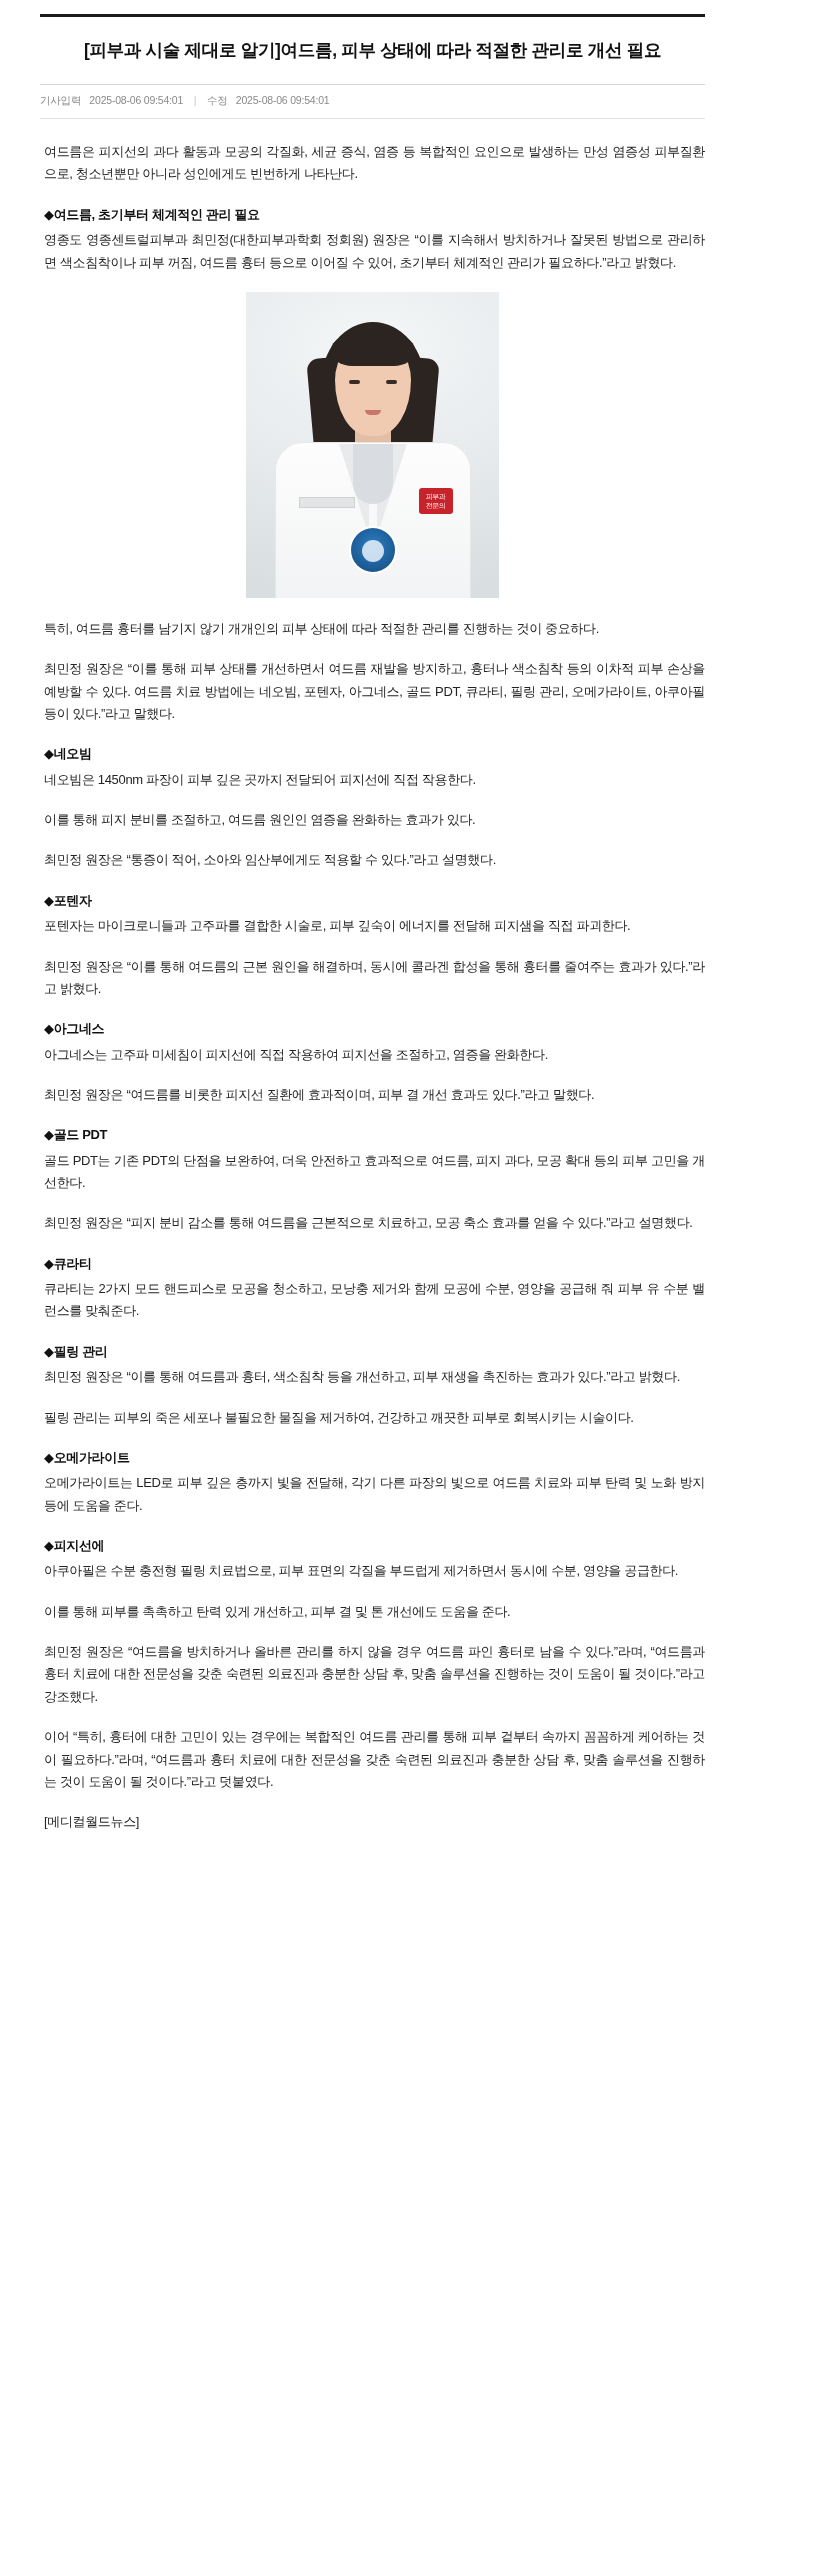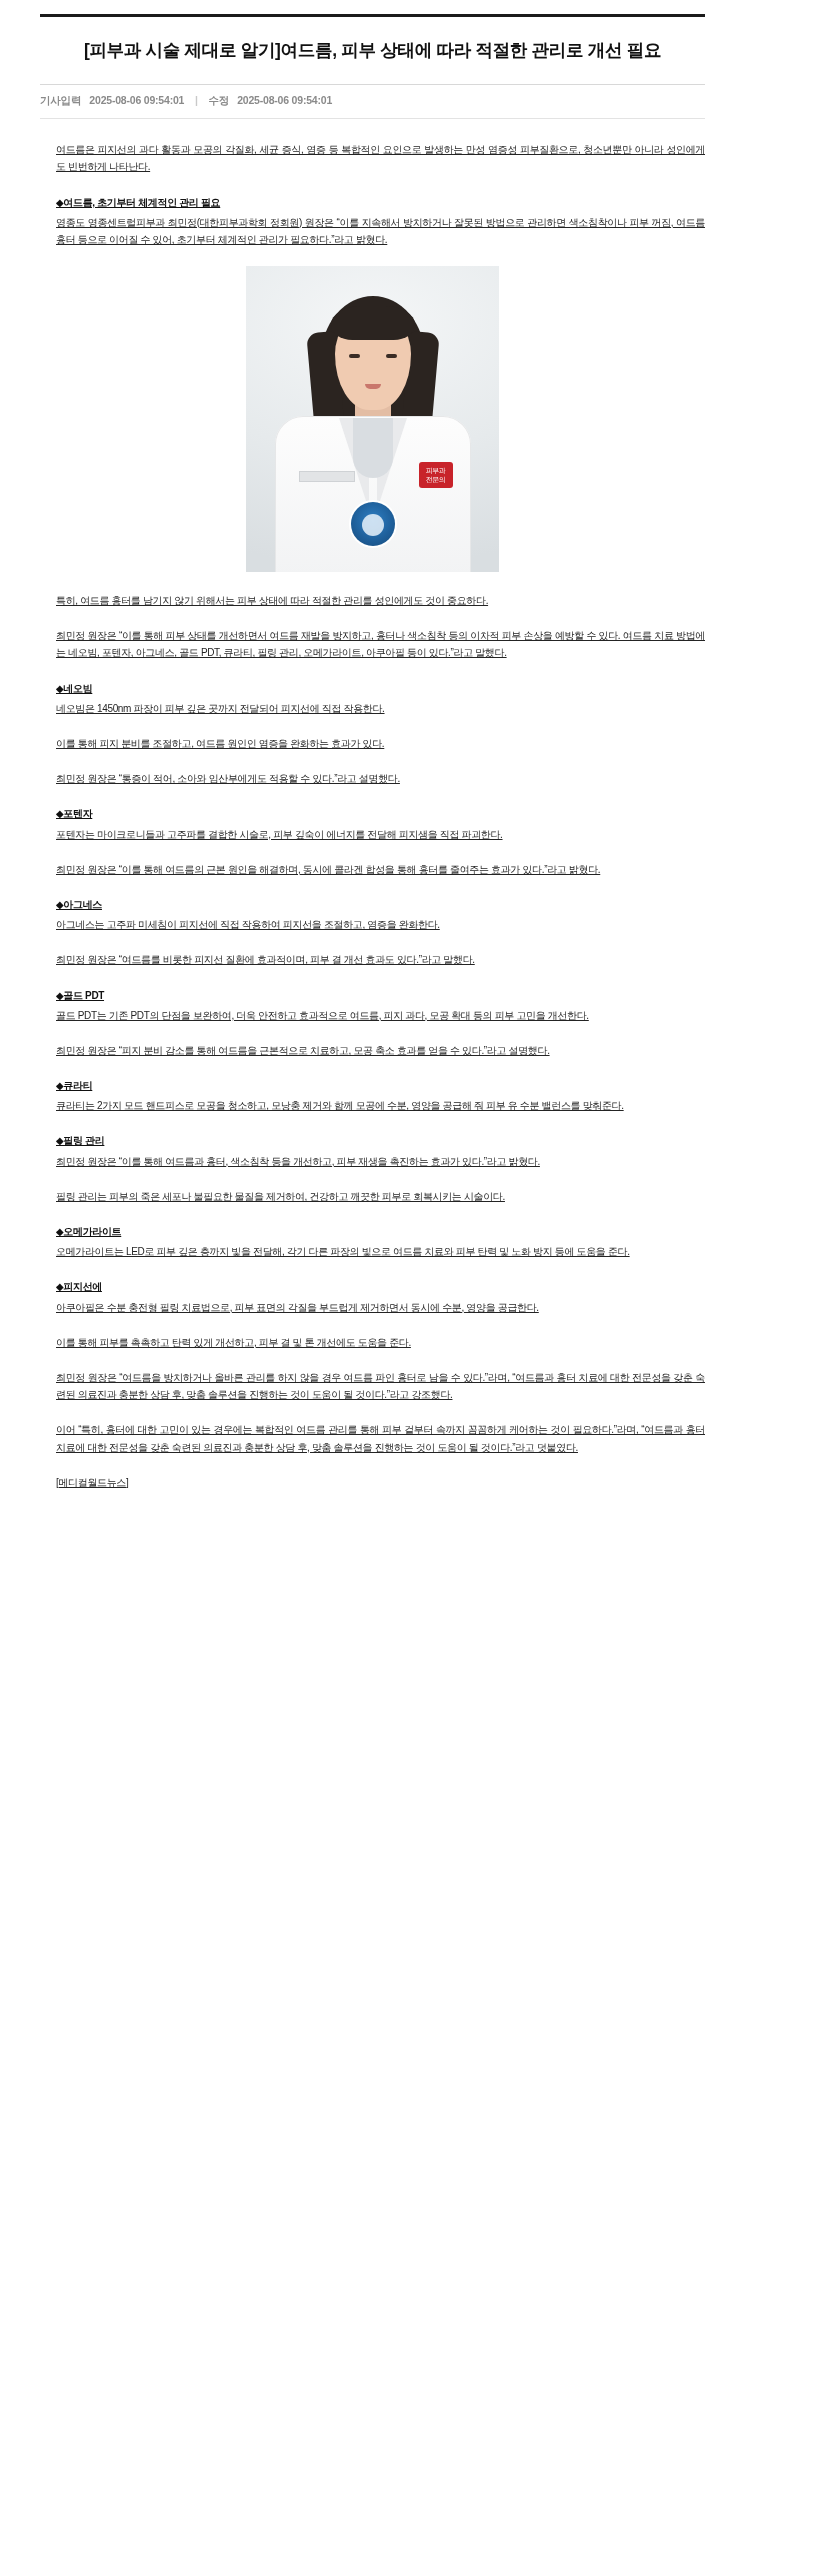--- a/index.html
+++ b/index.html
@@ -36,41 +36,39 @@
   }
   .byline-rule {
     border-top: 1px solid #d8d8d8;
     margin: 0 40px;
   }
   .byline {
     padding: 9px 40px 10px 40px;
     font-size: 10.5px;
     color: #8a8a8a;
     letter-spacing: -0.2px;
-    font-weight: bold;
   }
   .byline .sep {
     margin: 0 8px;
     color: #c9c9c9;
   }
   .byline-bottom-rule {
     border-top: 1px solid #e3e3e3;
     margin: 0 40px 22px 40px;
   }
   .article {
     padding: 0 40px 40px 40px;
   }
   .article p {
-    margin: 0 0 18px 16px;
-    font-size: 10px;
+    margin: 0 0 18px 4px;
+    font-size: 13px;
     line-height: 1.72;
     color: #242424;
     letter-spacing: -0.35px;
     text-align: justify;
-    text-decoration: underline;
   }
   .article p.sub {
     font-weight: bold;
     color: #111111;
     margin-bottom: 3px;
   }
   .figure {
     margin: 6px 0 20px 0;
     text-align: center;
   }
@@ -318,21 +316,21 @@
         <div class="nametag"></div>
         <div class="badge-red">
           <span>피부과</span><br>
           <span>전문의</span>
         </div>
         <div class="emblem"></div>
         <div class="emblem-inner"></div>
       </div>
     </div>
 
-    <p>특히, 여드름 흉터를 남기지 않기 위해서는 피부 상태에 따라 적절한 관리를 성인에게도 것이 중요하다.</p>
+    <p>특히, 여드름 흉터를 남기지 않기 개개인의 피부 상태에 따라 적절한 관리를 진행하는 것이 중요하다.</p>
     <p>최민정 원장은 “이를 통해 피부 상태를 개선하면서 여드름 재발을 방지하고, 흉터나 색소침착 등의 이차적 피부 손상을 예방할 수 있다. 여드름 치료 방법에는 네오빔, 포텐자, 아그네스, 골드 PDT, 큐라티, 필링 관리, 오메가라이트, 아쿠아필 등이 있다.”라고 말했다.</p>
 
     <p class="sub">◆네오빔</p>
     <p>네오빔은 1450nm 파장이 피부 깊은 곳까지 전달되어 피지선에 직접 작용한다.</p>
     <p>이를 통해 피지 분비를 조절하고, 여드름 원인인 염증을 완화하는 효과가 있다.</p>
     <p>최민정 원장은 “통증이 적어, 소아와 임산부에게도 적용할 수 있다.”라고 설명했다.</p>
 
     <p class="sub">◆포텐자</p>
     <p>포텐자는 마이크로니들과 고주파를 결합한 시술로, 피부 깊숙이 에너지를 전달해 피지샘을 직접 파괴한다.</p>
     <p>최민정 원장은 “이를 통해 여드름의 근본 원인을 해결하며, 동시에 콜라겐 합성을 통해 흉터를 줄여주는 효과가 있다.”라고 밝혔다.</p>

